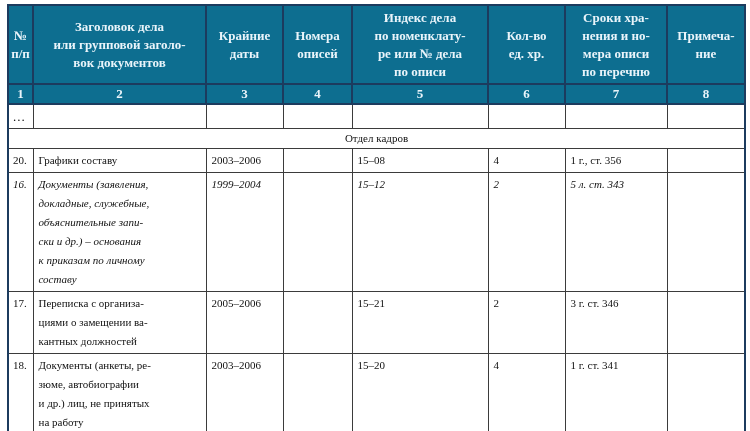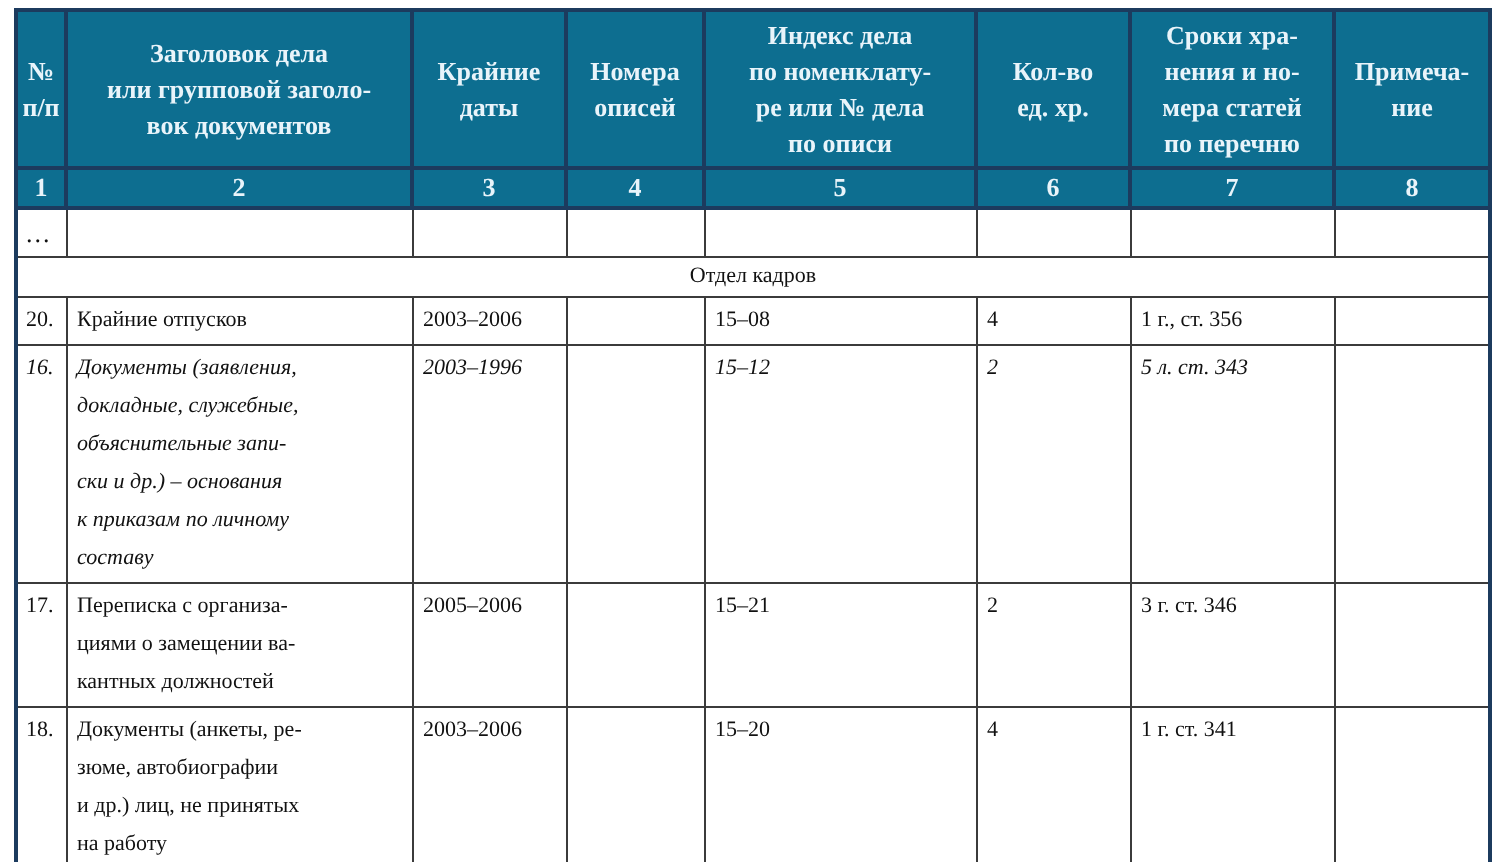--- a/index.html
+++ b/index.html
@@ -92,21 +92,21 @@
       <th>Номера
 описей</th>
       <th>Индекс дела
 по номенклату-
 ре или № дела
 по описи</th>
       <th>Кол-во
 ед. хр.</th>
       <th>Сроки хра-
 нения и но-
-мера статей
+мера описи
 по перечню</th>
       <th>Примеча-
 ние</th>
     </tr>
     <tr class="num-row">
       <th>1</th>
       <th>2</th>
       <th>3</th>
       <th>4</th>
       <th>5</th>
@@ -125,37 +125,37 @@
       <td></td>
       <td></td>
       <td></td>
     </tr>
     <tr class="section-row">
       <td colspan="8">Отдел кадров</td>
     </tr>
 
     <tr class="r15">
       <td class="c-num">20.</td>
-      <td>Крайние отпусков</td>
+      <td>Графики составу</td>
       <td>2003–2006</td>
       <td></td>
       <td>15–08</td>
       <td>4</td>
       <td>1 г., ст. 356</td>
       <td></td>
     </tr>
     <tr class="r16">
       <td class="c-num">16.</td>
       <td>Документы (заявления,
 докладные, служебные,
 объяснительные запи-
 ски и др.) – основания
 к приказам по личному
 составу</td>
-      <td>2003–1996</td>
+      <td>1999–2004</td>
       <td></td>
       <td>15–12</td>
       <td>2</td>
       <td>5 л. ст. 343</td>
       <td></td>
     </tr>
     <tr class="r17">
       <td class="c-num">17.</td>
       <td>Переписка с организа-
 циями о замещении ва-

